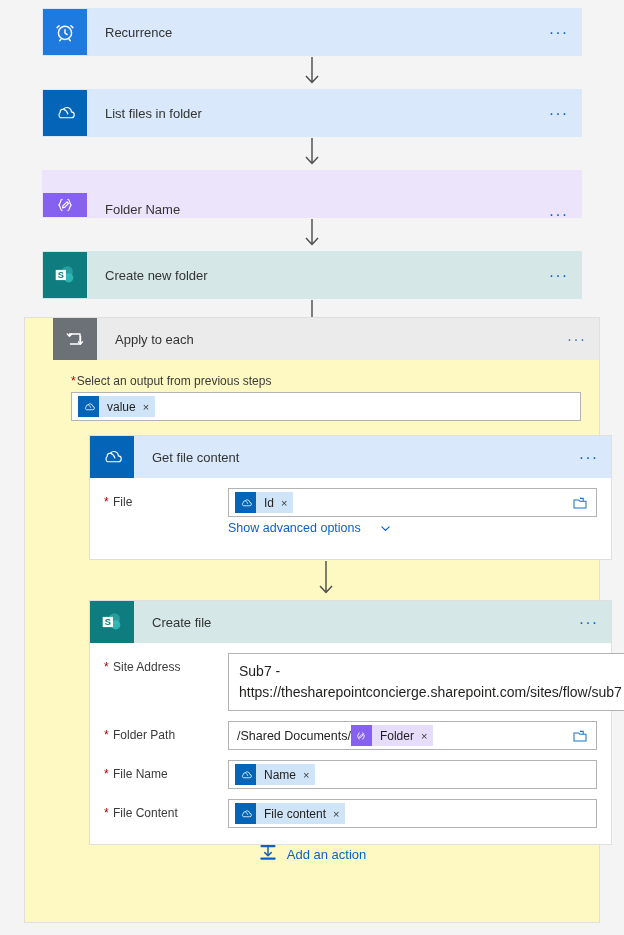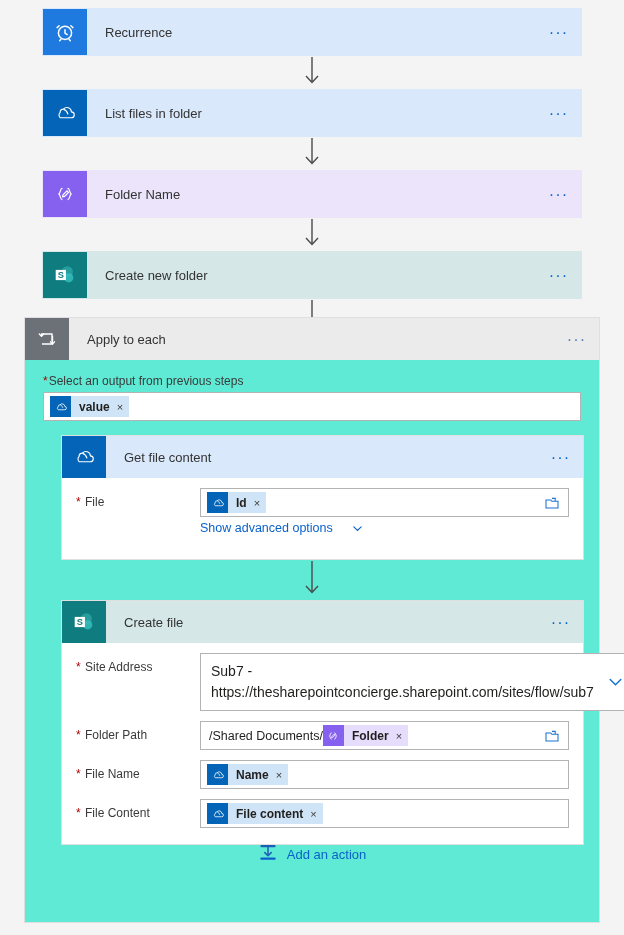--- a/index.html
+++ b/index.html
@@ -38,21 +38,21 @@
     color: #0a62c9;
     letter-spacing: 2px;
     font-size: 16px;
     line-height: 0;
     padding-bottom: 6px;
   }
   .ellipsis.gray { color: #4a7ebb; }
 
   
   .tint-blue   { background: #d9e8fa; }
-  .tint-purple { background: #ebe4fb; }
+  .tint-purple { background: #ebe4fb; align-items: flex-end; }
   .tint-teal   { background: #d6e7e7; }
 
   
   .ic-recur { background: #1f7ae0; }
   .ic-od    { background: #0364b8; }
   .ic-comp  { background: #8661f0; }
   .ic-sp    { background: #0f7d80; }
   .ic-loop  { background: #6c7177; }
 
   
@@ -63,22 +63,23 @@
     width: 540px; height: 33px;
     display: flex; align-items: center; justify-content: center;
   }
   .arrow-svg { display: block; }
 
   
   .loop-wrap {
     position: absolute;
     left: 24px; top: 317px;
     width: 576px; height: 606px;
-    background: #5eead4;
+    background: #fef9c3;
     border: 1px solid #dfdfdf;
+    padding-left: 28px;
   }
   .loop-header {
     display: flex; align-items: stretch; height: 42px;
     background: #ebebeb;
   }
   .loop-header .card-title { padding-left: 18px; }
   .loop-body { padding: 0 18px; }
 
   .req-label {
     font-size: 12px;
@@ -103,21 +104,21 @@
     color: #201f1e;
     font-size: 12px;
     white-space: nowrap;
   }
   .token.purple { background: #e6dcfb; }
   .token-ic {
     width: 21px; height: 21px;
     display: flex; align-items: center; justify-content: center;
     margin-right: 8px;
   }
-  .token-text { padding-right: 4px; font-weight: bold; }
+  .token-text { padding-right: 4px; }
   .token-x {
     color: #3b3a39; font-size: 11px;
     padding: 0 6px 0 3px; cursor: pointer;
   }
 
   
   .nested {
     margin-left: 18px;
     width: 523px;
     border: 1px solid #dfdfdf;

